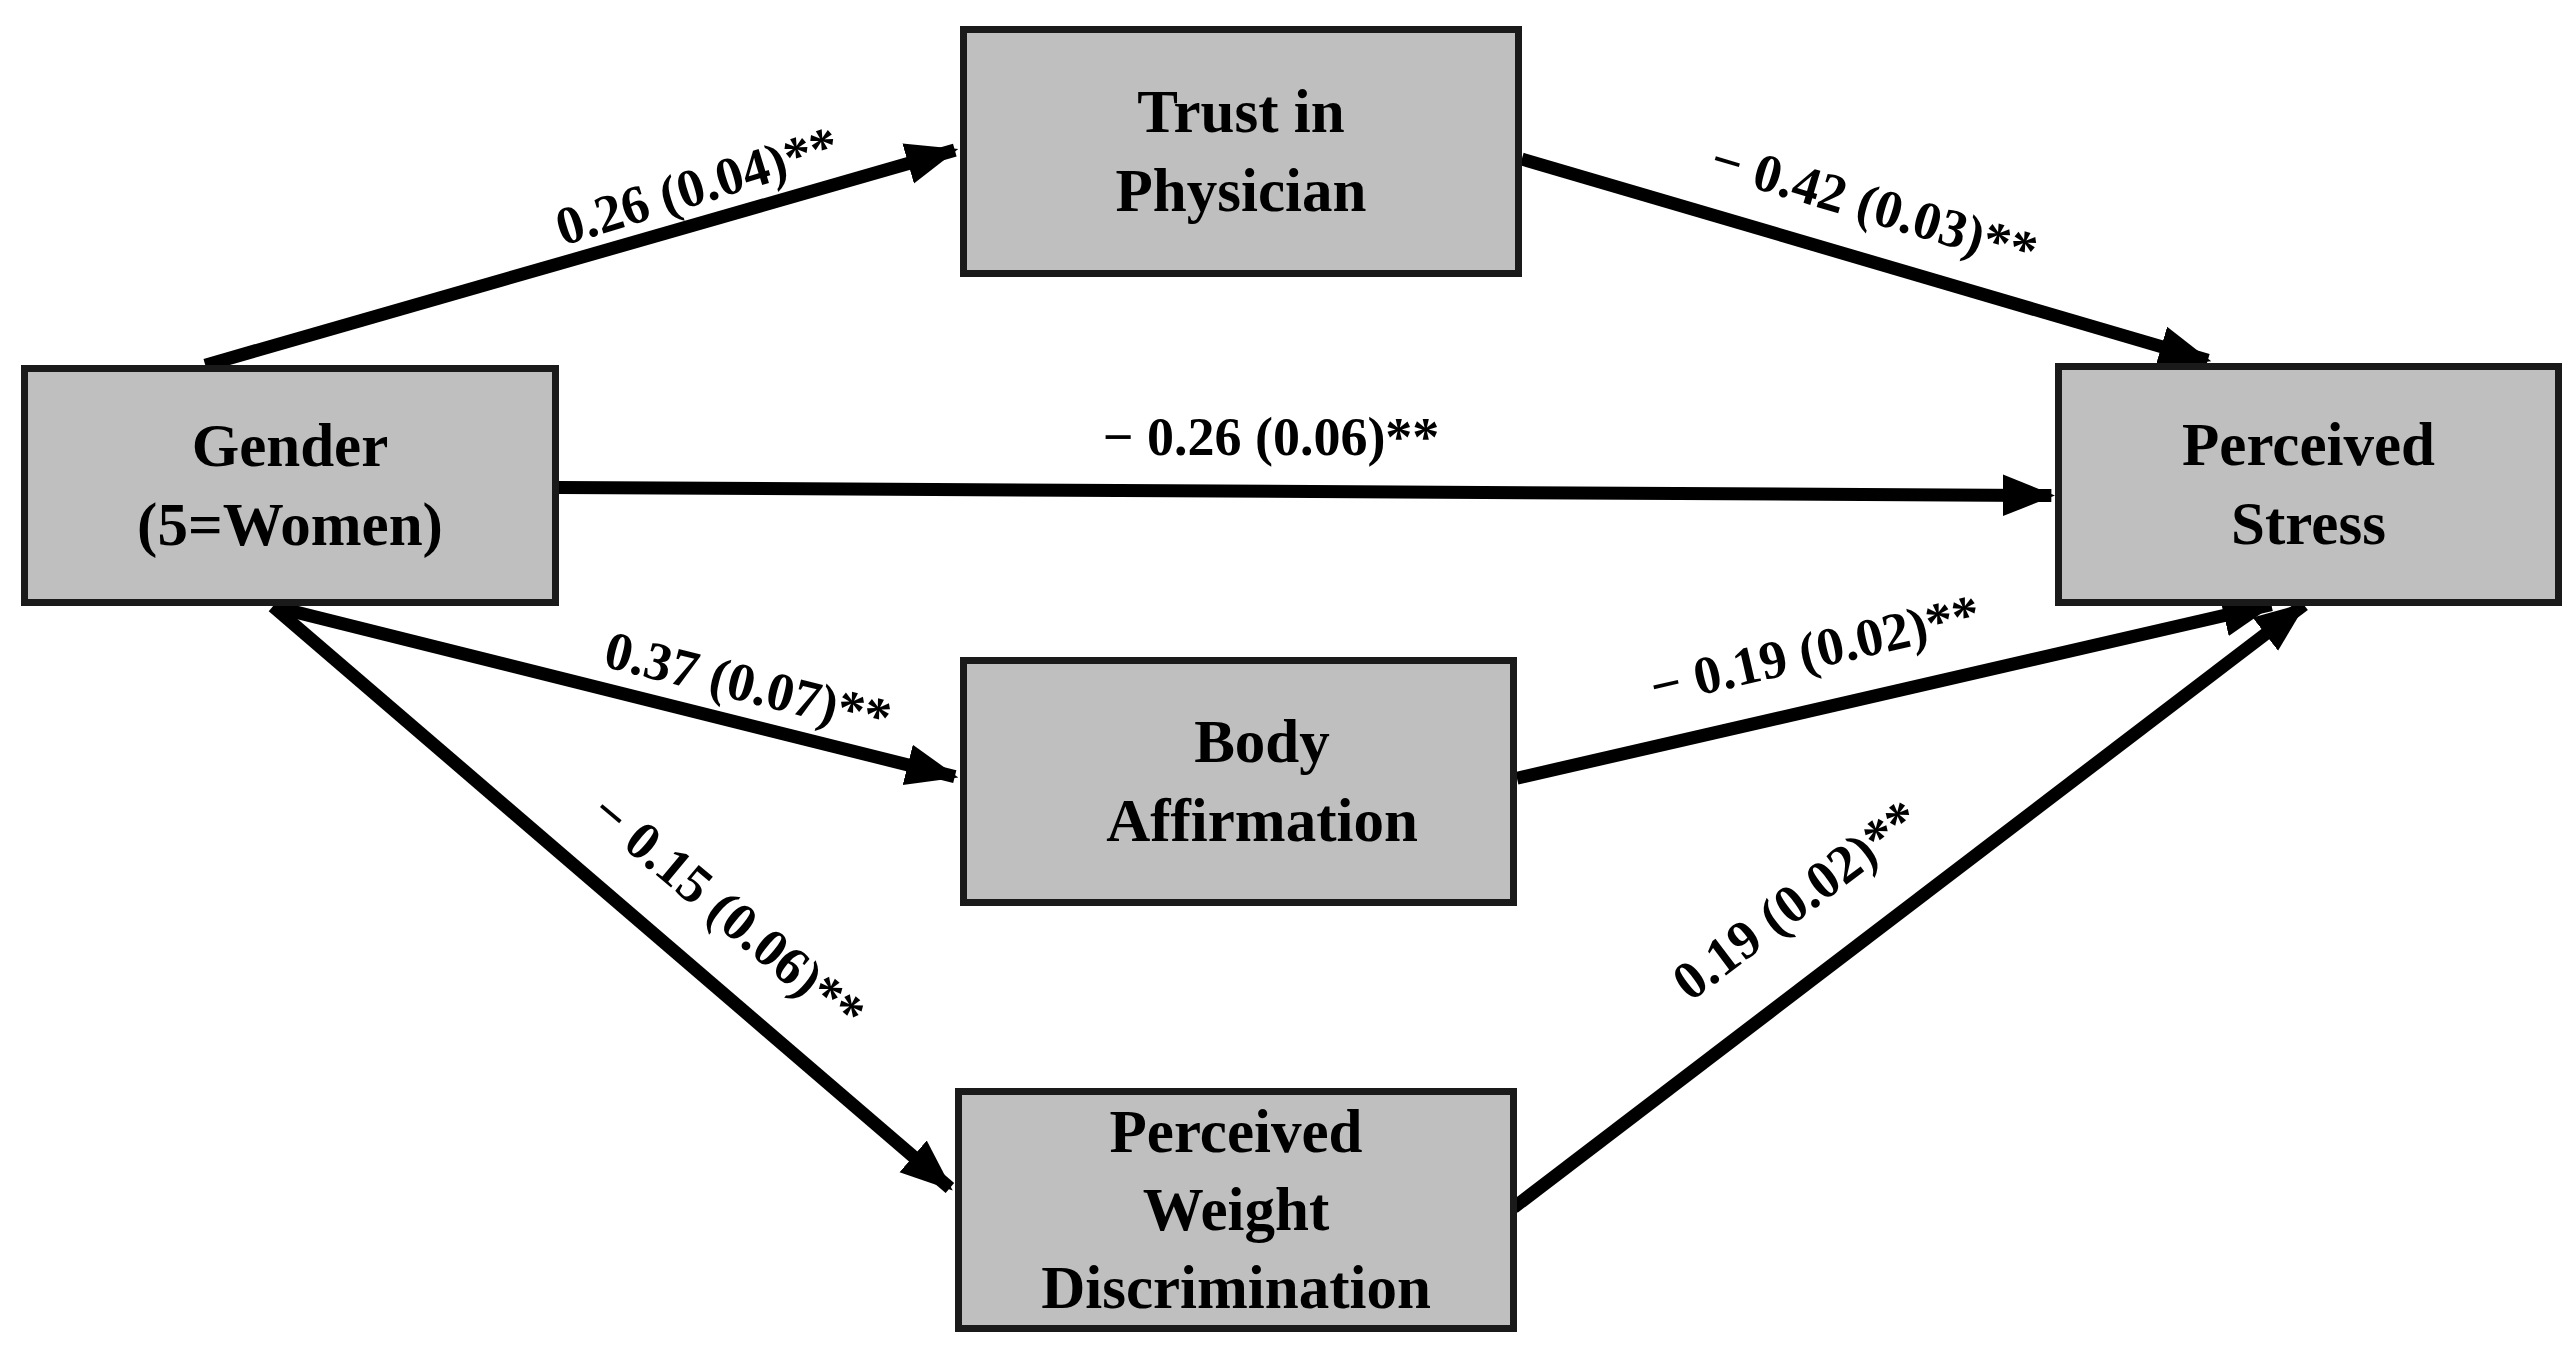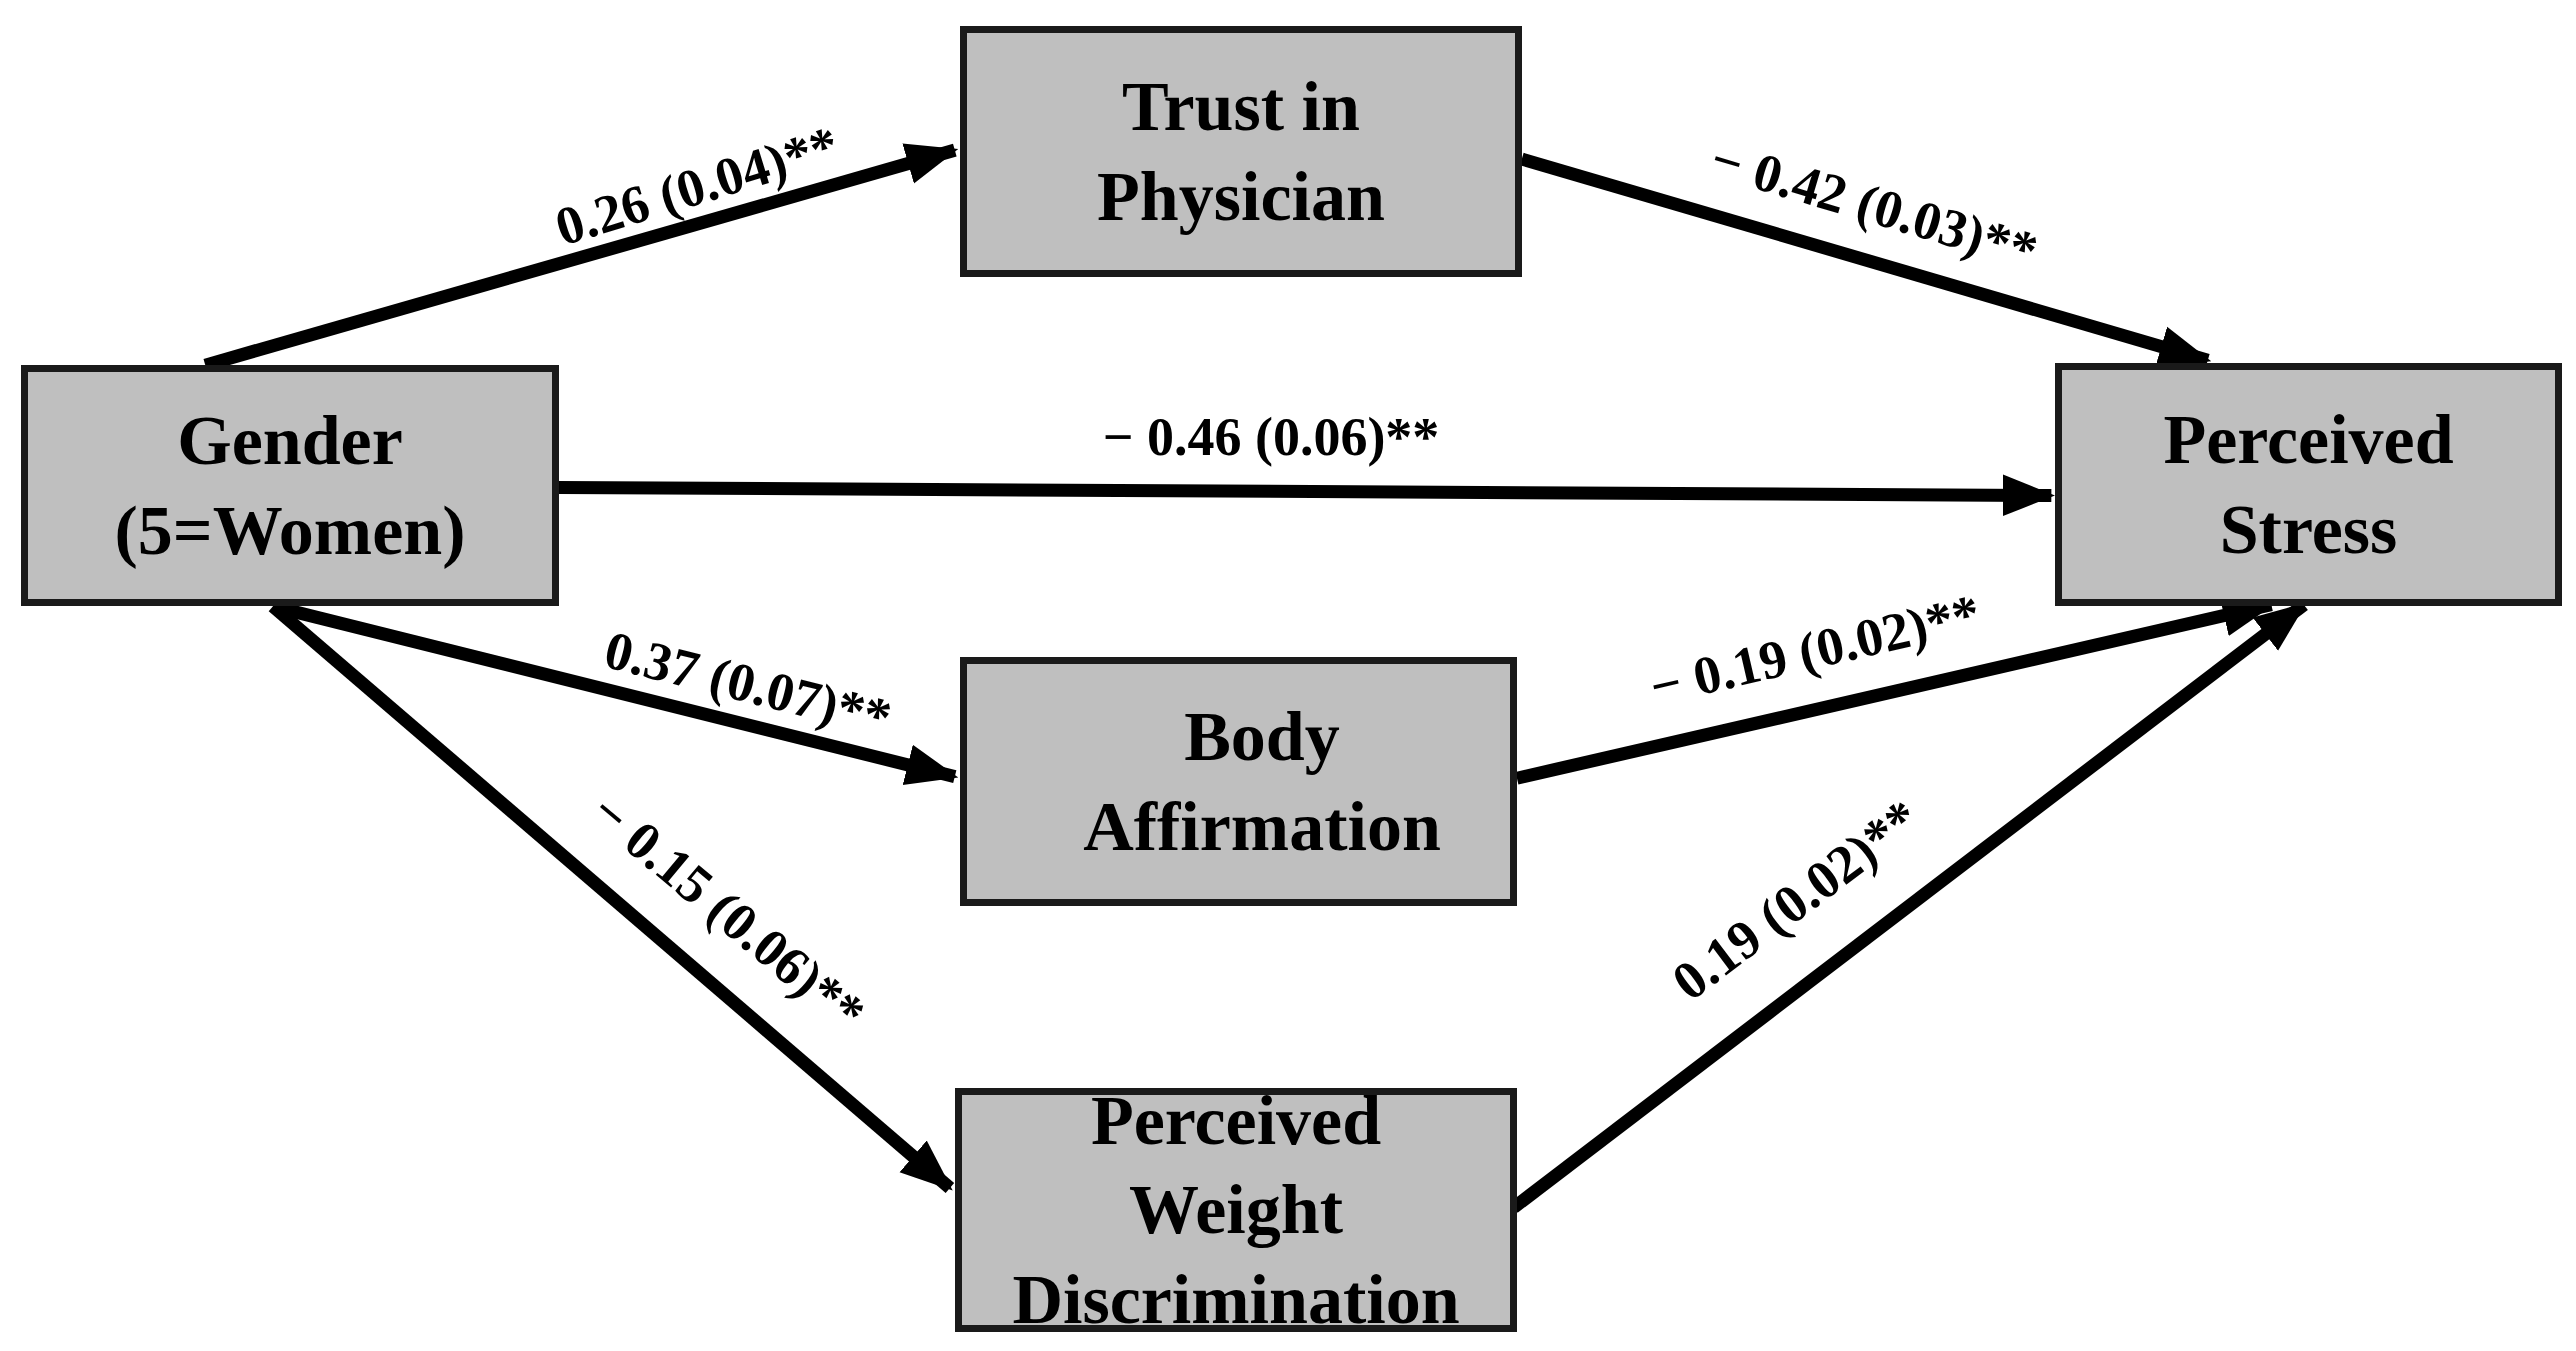--- a/index.html
+++ b/index.html
@@ -34,21 +34,21 @@
     box-sizing:border-box;
     background:var(--node-fill);
     border:7.3px solid var(--node-border);
     display:flex;
     align-items:center;
     justify-content:center;
     text-align:center;
   }
   .node .node-label{
     font-weight:bold;
-    font-size:70px;
+    font-size:61px;
     line-height:1.28;
     color:var(--text);
     white-space:pre-line;
   }
   .node-gender{left:21px;top:365px;width:538px;height:241px;}
   .node-trust{left:960px;top:26px;width:562px;height:251px;}
   .node-stress{left:2055px;top:363px;width:507px;height:243px;}
   .node-body{left:960px;top:657px;width:557px;height:249px;padding-left:47px;}
   .node-pwd{left:955px;top:1088px;width:562px;height:244px;}
   .edge-label{
@@ -107,20 +107,20 @@
   </div>
 
   <div class="node node-pwd">
     <span class="node-label">Perceived
 Weight
 Discrimination</span>
   </div>
 
   <div class="edge-label el0">0.26 (0.04)**</div>
   <div class="edge-label el1">− 0.42 (0.03)**</div>
-  <div class="edge-label el2">− 0.46 (0.06)**</div>
+  <div class="edge-label el2">− 0.26 (0.06)**</div>
   <div class="edge-label el3">0.37 (0.07)**</div>
   <div class="edge-label el4">− 0.19 (0.02)**</div>
   <div class="edge-label el5">− 0.15 (0.06)**</div>
   <div class="edge-label el6">0.19 (0.02)**</div>
 
 </div>
 
 
 </body></html>

